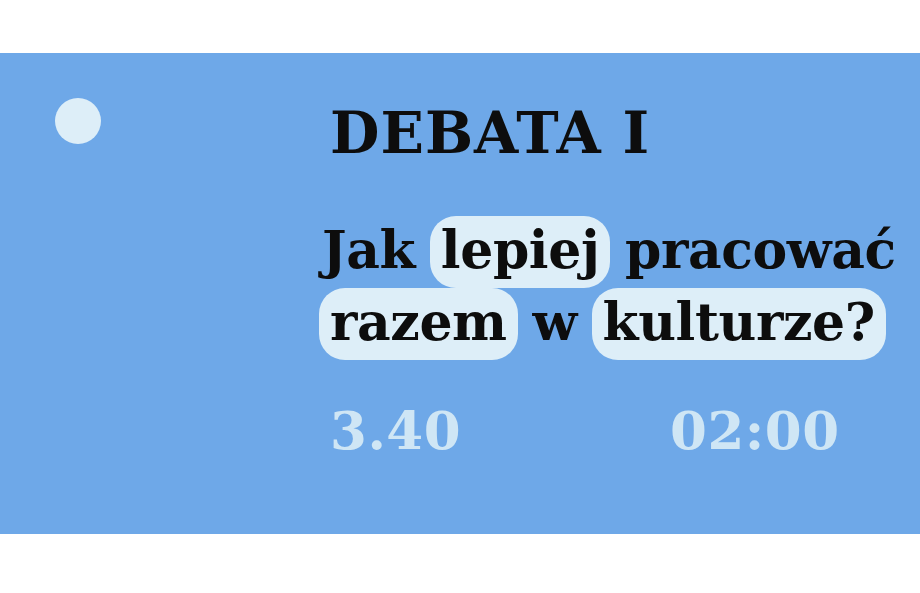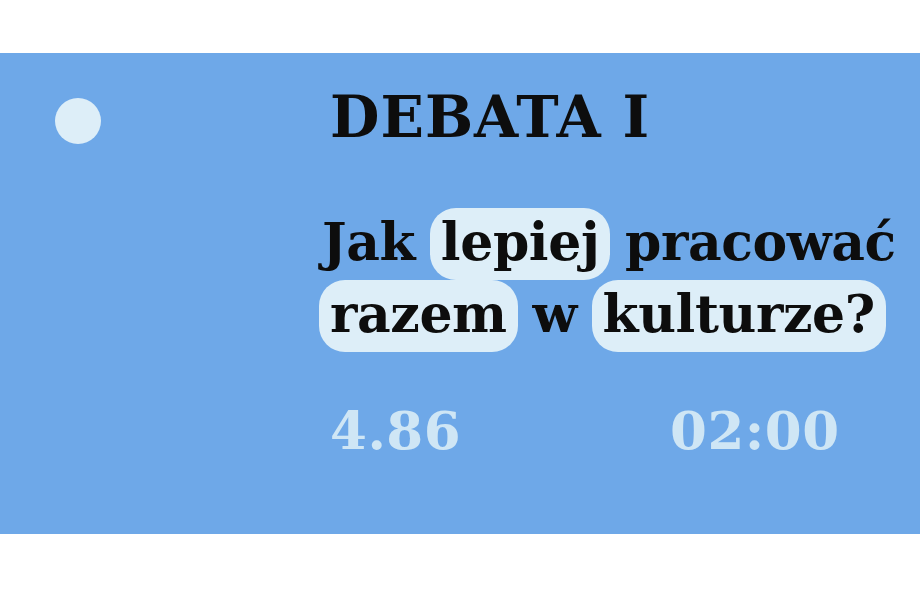--- a/index.html
+++ b/index.html
@@ -39,21 +39,21 @@
     width: 46px;
     height: 46px;
     border-radius: 50%;
     background: #ddeef8;
   }
 
   
   .kicker {
     position: absolute;
     left: 330px;
-    top: 86px;
+    top: 102px;
     color: #0d0d0d;
     font-family: "DejaVu Serif", "Liberation Serif", serif;
     font-weight: 700;
     font-size: 57px;
     line-height: 62px;
     letter-spacing: 1.0px;
     white-space: nowrap;
   }
 
   
@@ -88,21 +88,21 @@
     color: #0d0d0d;
   }
   .plain {
     display: inline-block;
     position: relative;
     z-index: 2;
   }
 
   
   .line2 .mark { z-index: 3; }
-  .line1 .mark { z-index: 1; }
+  .line1 .mark { z-index: 1; margin-top: 8px; }
 
   
   .meta {
     position: absolute;
     left: 330px;
     top: 400px;
     width: 480px;
     height: 60px;
   }
   .meta-item {
@@ -132,17 +132,17 @@
 
   <div class="headline">
 
     <span class="hl-line line1"><span class="plain">Jak</span> <span class="mark">lepiej</span> <span class="plain">pracować</span></span>
 
     <span class="hl-line line2"><span class="mark">razem</span> <span class="plain">w</span> <span class="mark">kulturze?</span></span>
 
   </div>
 
   <div class="meta">
-    <div class="meta-item meta-date">4.86</div>
+    <div class="meta-item meta-date">3.40</div>
     <div class="meta-item meta-time">02:00</div>
   </div>
 
 </div>
 
 </body></html>

